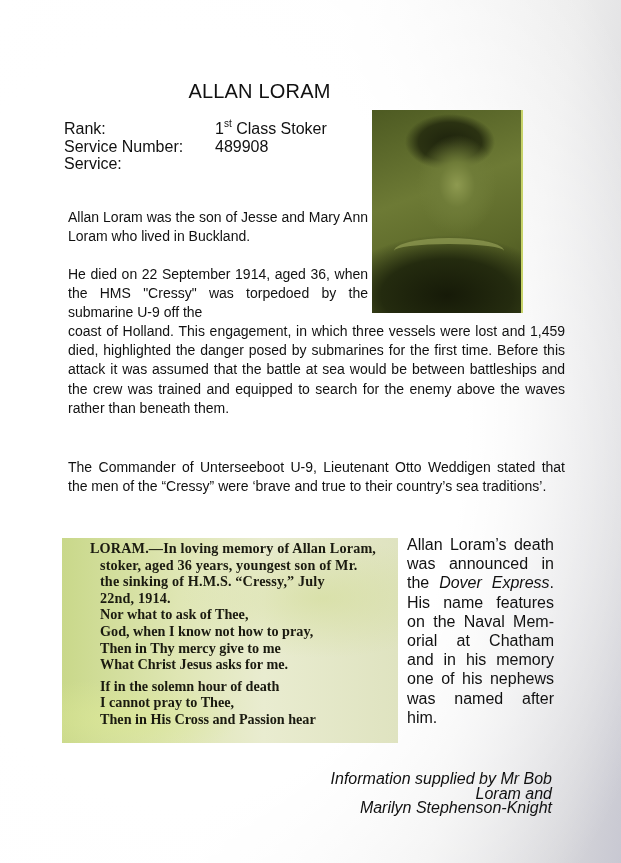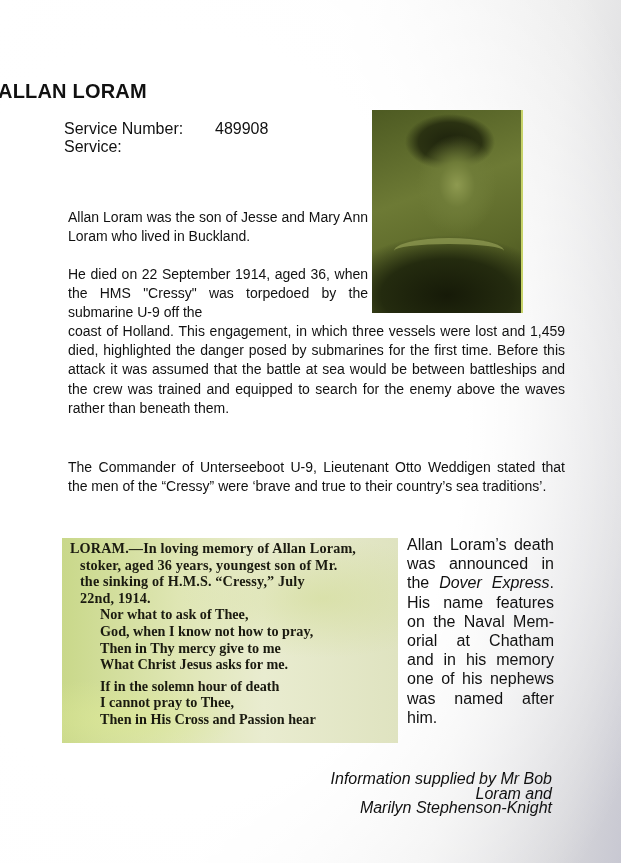--- a/index.html
+++ b/index.html
@@ -15,22 +15,22 @@
         radial-gradient(ellipse 520px 700px at 180px 420px, #ffffff 0%, #ffffff 55%, rgba(255,255,255,0) 100%),
         linear-gradient(100deg, #ffffff 0%, #fdfdfd 45%, #ececec 75%, #d6d6da 92%, #c8c8d2 100%);
       font-family: "Liberation Sans", sans-serif;
       color: #111;
     }
     .title {
       position: absolute;
       left: 0;
       width: 521px;
       top: 80px;
-      text-align: left;
-      font-weight: bold;
+      text-align: center;
+      font-weight: normal;
       font-size: 20px;
       letter-spacing: 0.2px;
       padding-left: 0;
     }
     .title span { display: inline-block; margin-left: -2px; }
     .details {
       position: absolute;
       left: 64px;
       top: 120px;
       font-size: 16px;
@@ -86,21 +86,21 @@
         linear-gradient(90deg, #c9d88a 0%, #dfe6b4 35%, #e9ecd0 60%, #dfe3c0 100%);
       font-family: "Liberation Serif", serif;
       font-weight: bold;
       color: #1a1a10;
       font-size: 14.2px;
       line-height: 16.6px;
       box-sizing: border-box;
       padding: 2px 6px 0 8px;
       overflow: hidden;
     }
-    .clipping .notice { text-align: justify; letter-spacing: 0.15px; }
+    .clipping .notice { text-align: justify; letter-spacing: 0.15px; margin-left: 20px; }
     .clipping .indent { padding-left: 10px; }
     .clipping .verse { margin-top: 0; }
     .clipping .verse .line { padding-left: 30px; }
     .clipping .verse.gap { margin-top: 5px; }
     .side {
       position: absolute;
       left: 407px;
       top: 535px;
       width: 147px;
       font-size: 16px;
@@ -121,20 +121,24 @@
     }
   </style>
 </head>
 <body>
 
 <div class="title">
   <span>ALLAN LORAM</span>
 </div>
 
 <div class="details">
+  <div class="row">
+    <span class="lbl">Rank:</span>
+    <span><span>1</span><sup>st</sup><span> Class Stoker</span></span>
+  </div>
   <div class="row">
     <span class="lbl">Service Number:</span>
     <span>489908</span>
   </div>
   <div class="row">
     <span class="lbl">Service:</span>
   </div>
 </div>
 
 <div class="photo" title="Portrait photograph of Allan Loram in naval uniform">

